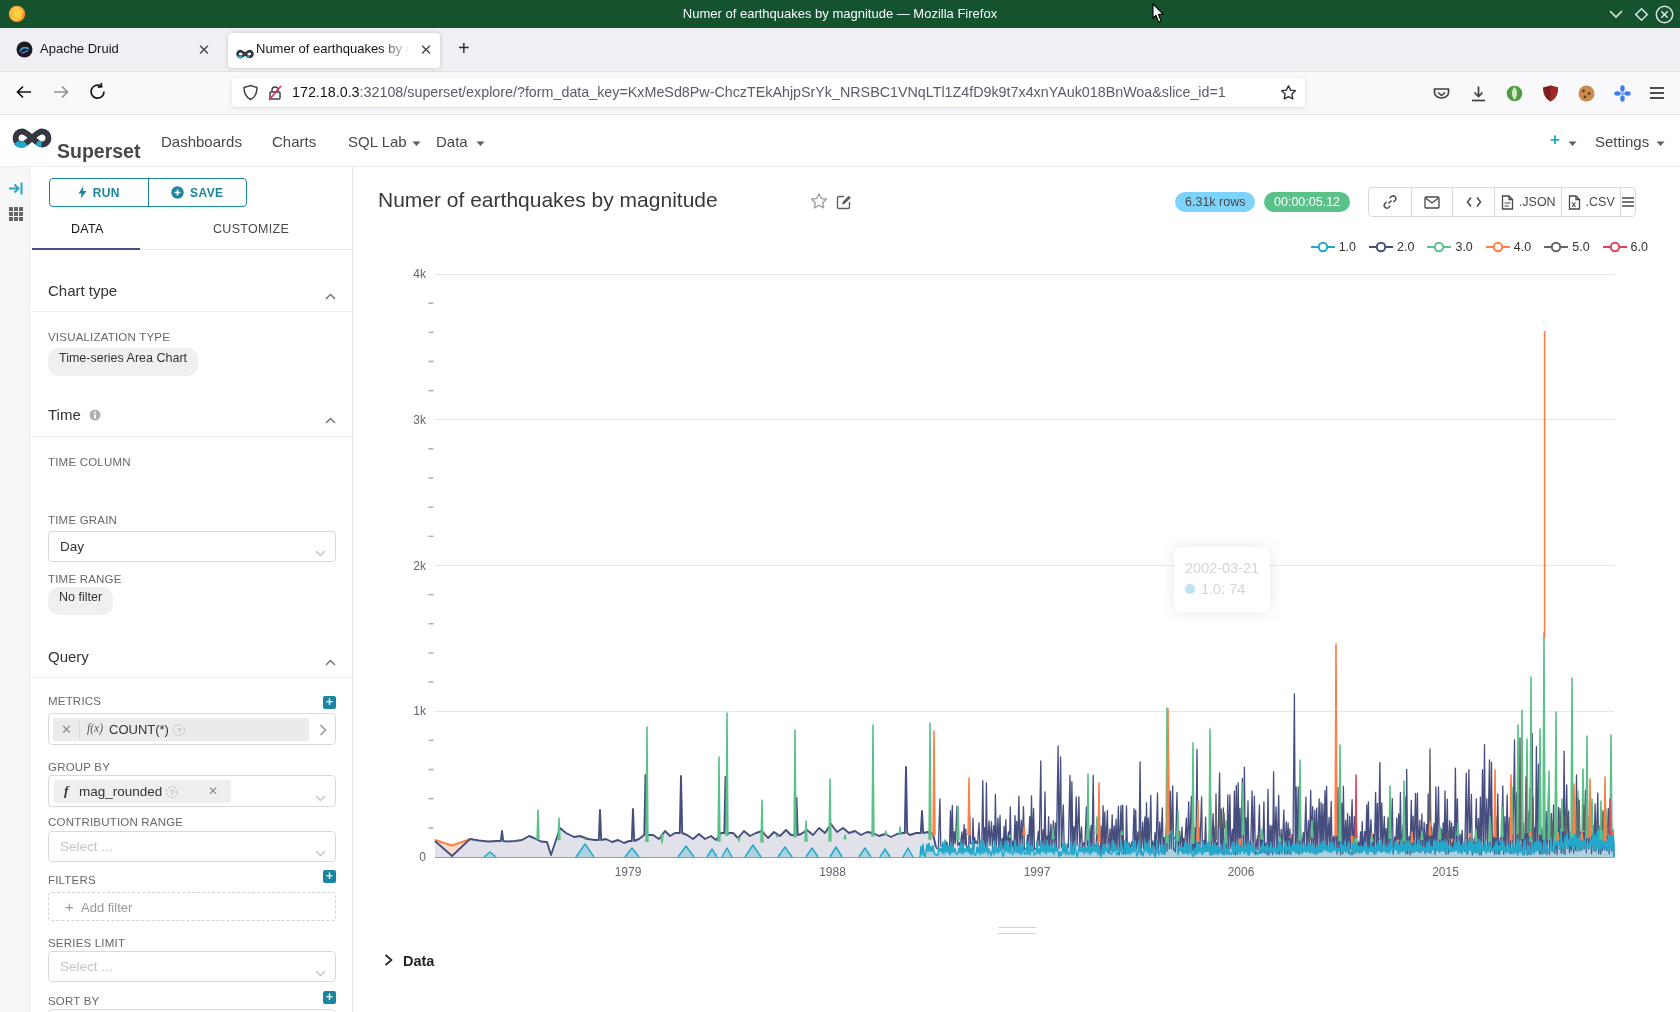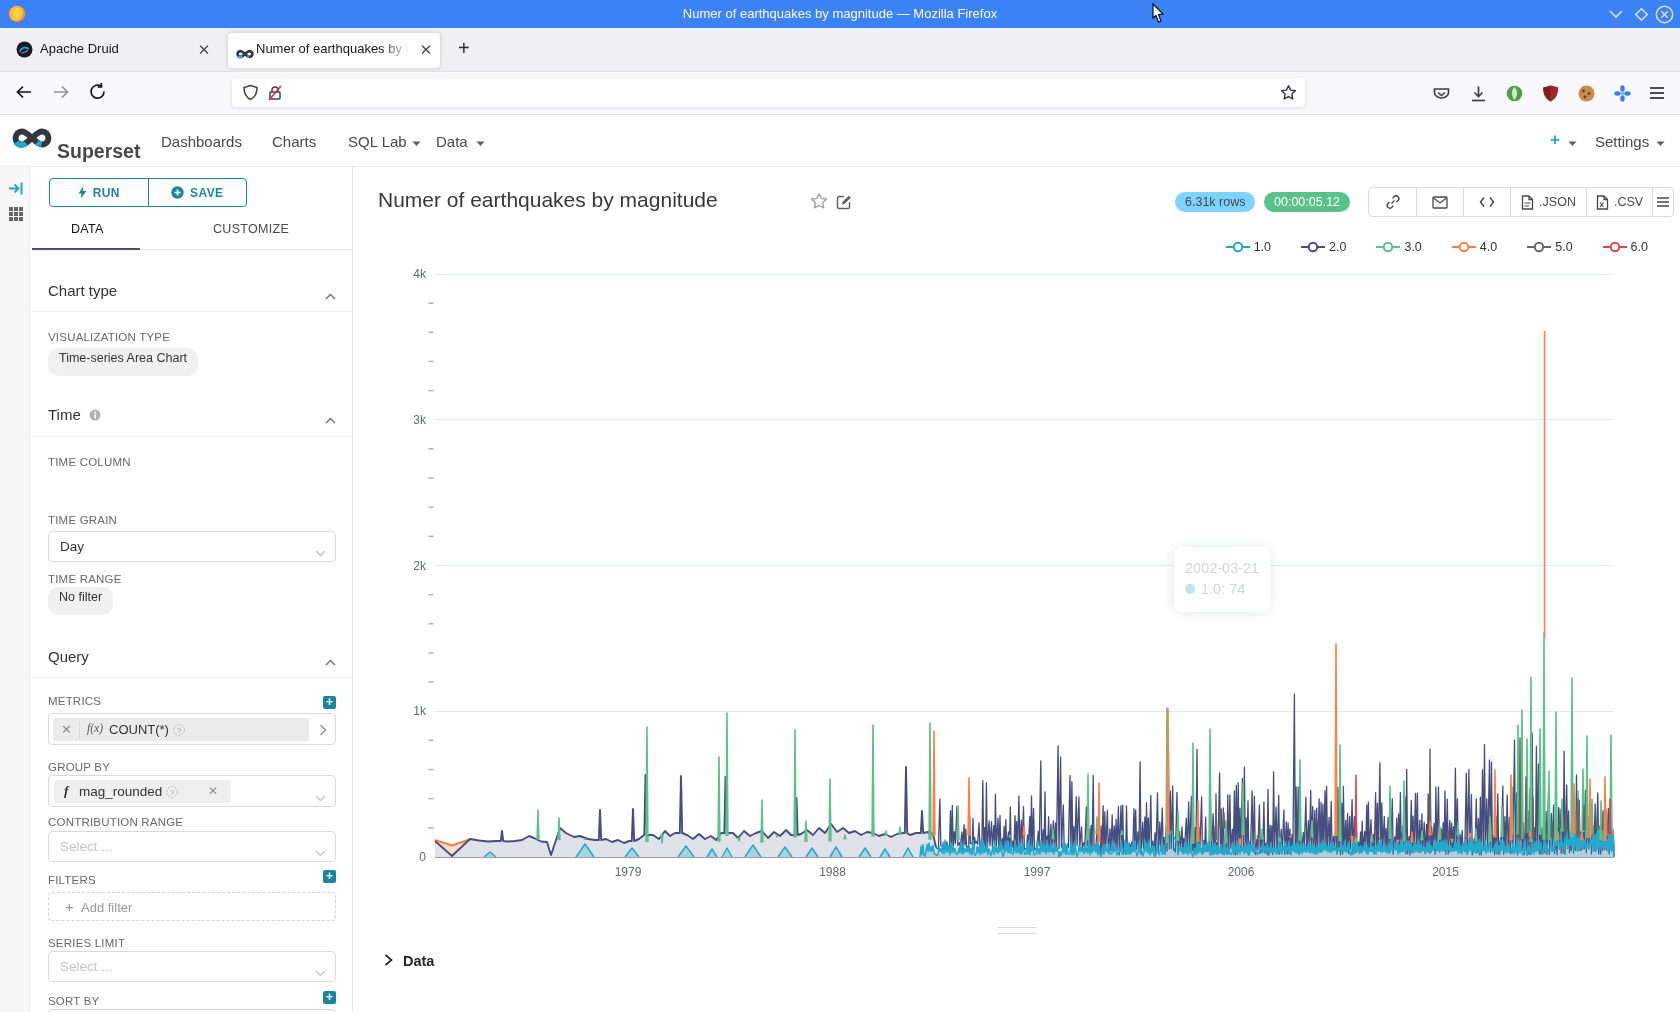--- a/index.html
+++ b/index.html
@@ -1,16 +1,16 @@
 <!DOCTYPE html>
 <html><head><meta charset="utf-8"><style>
 *{margin:0;padding:0;box-sizing:border-box}
 html,body{width:1680px;height:1012px;overflow:hidden;font-family:"Liberation Sans",sans-serif;background:#fff}
 .abs{position:absolute}
-#titlebar{position:absolute;left:0;top:0;width:1680px;height:28px;background:#3b82f6}
+#titlebar{position:absolute;left:0;top:0;width:1680px;height:28px;background:#14532d}
 #titlebar .ttl{position:absolute;left:0;right:0;top:6px;text-align:center;font-size:13px;color:#fbfbfe}
 #tabbar{position:absolute;left:0;top:28px;width:1680px;height:44px;background:#f0f0f4;border-bottom:1px solid #e0e0e6}
 .tab1{position:absolute;left:10px;top:5px;width:210px;height:34px;border-radius:4px}
 .tab1 .txt{position:absolute;left:30px;top:8px;font-size:13px;color:#15141a}
 .tab2{position:absolute;left:228px;top:4.5px;width:212px;height:35px;background:#fff;border-radius:4px;box-shadow:0 0 4px rgba(0,0,0,.18)}
 .tab2 .txt{position:absolute;left:28px;top:8.5px;width:160px;font-size:13px;color:#15141a;white-space:nowrap;overflow:hidden}
 .tab2 .fade{position:absolute;right:24px;top:4px;width:34px;height:26px;background:linear-gradient(90deg,rgba(255,255,255,0),#fff 80%)}
 .tabx{position:absolute;top:9px;width:16px;height:16px;color:#4a4a52;font-size:15px;line-height:16px;text-align:center}
 #toolbar{position:absolute;left:0;top:72px;width:1680px;height:43px;background:#f9f9fb;border-bottom:1px solid #dfdfe4}
 #urlbox{position:absolute;left:232px;top:6px;width:1073px;height:29px;background:#fff;border-radius:4px;box-shadow:0 1px 4px rgba(0,0,0,.12)}
@@ -28,24 +28,24 @@
 .divider{position:absolute;left:0;width:322px;height:1px;background:#f0f0f0}
 .flab{position:absolute;left:17px;font-size:11.5px;color:#686868;letter-spacing:.2px}
 .pill{position:absolute;background:#f0f0f0;border-radius:11px;font-size:12.5px;color:#333;line-height:21px;padding:0 11px;height:28px}
 .selbox{position:absolute;left:17px;width:288px;height:31px;border:1px solid #d9d9d9;border-radius:4px;background:#fff}
 .selbox .ph{position:absolute;left:11px;top:7px;font-size:13.5px;color:#c5c5c5}
 .selbox .val{position:absolute;left:11px;top:7px;font-size:13.5px;color:#333}
 .sarrow{position:absolute;right:10px;top:11px;width:10px;height:7px}
 .plusbtn{position:absolute;width:13px;height:13px;background:#1a85a0;border-radius:2px;color:#fff;font-size:12px;line-height:12px;text-align:center;font-weight:bold}
 #charthdr .title{position:absolute;left:378px;top:188px;font-size:21px;color:#383838}
 .rpill{position:absolute;height:20px;border-radius:10px;font-size:12.5px;line-height:20px;padding:0 10px}
-.btngroup{position:absolute;left:1368px;top:187px;width:306px;height:30px;border:1px solid #d9d9d9;border-radius:4px;display:flex;align-items:flex-start}
+.btngroup{position:absolute;left:1368px;top:187px;width:268px;height:30px;border:1px solid #d9d9d9;border-radius:4px;display:flex;align-items:flex-start}
 .btngroup .cell{height:100%;display:flex;align-items:center;justify-content:center;border-right:1px solid #d9d9d9;color:#484848;font-size:12.5px;gap:5px}
 .btngroup .cell:last-child{border-right:none}
-#legend{position:absolute;left:354px;top:238px;width:1294px;height:18px;display:flex;justify-content:flex-end;gap:30px;align-items:center}
+#legend{position:absolute;left:354px;top:238px;width:1294px;height:18px;display:flex;justify-content:flex-end;gap:13px;align-items:center}
 .litem{display:flex;align-items:center;gap:4px;font-size:12.5px;color:#333}
 .axlab{font-size:12px;fill:#60666e;font-family:"Liberation Sans",sans-serif}
 #tooltip{position:absolute;left:1174px;top:547px;width:96px;height:65px;background:rgba(255,255,255,.86);border-radius:8px;box-shadow:0 0 14px rgba(150,158,168,.25);padding:13px 0 0 11px;box-sizing:border-box}
 #tooltip .l1{font-size:14.5px;color:#d2d6da}
 #tooltip .l2{font-size:14.5px;color:#d2d6da;margin-top:5px;display:flex;align-items:center;gap:6px}
 #tooltip .dot{width:10px;height:10px;border-radius:50%;background:#bde4f0}
 #draghandle{position:absolute;left:998px;top:927px;width:38px;height:7px;border-top:1.5px solid #d4d4d4;border-bottom:1.5px solid #d4d4d4}
 #datarow{position:absolute;left:383px;top:953px;font-size:14.5px;color:#262626;font-weight:bold}
 </style></head><body>
 <div id="titlebar">
@@ -111,20 +111,21 @@
     </svg>
 <div id="urlbox">
 <svg class="abs" style="left:10px;top:6px" width="17" height="17" viewBox="0 0 17 17">
         <path d="M8.5 1.5 L15 3.5 C15 9 13.5 13 8.5 15.5 C3.5 13 2 9 2 3.5 Z" fill="none" stroke="#43434d" stroke-width="1.5"></path>
       </svg>
 <svg class="abs" style="left:34px;top:5.5px" width="18" height="18" viewBox="0 0 18 18">
         <rect x="4" y="8" width="10" height="7" rx="1" fill="none" stroke="#43434d" stroke-width="1.5"></rect>
         <path d="M6 8 V6 a3 3 0 0 1 6 0 V8" fill="none" stroke="#43434d" stroke-width="1.5"></path>
         <line x1="3" y1="16" x2="15" y2="2" stroke="#e22850" stroke-width="1.6"></line>
       </svg>
+<span id="urltext"><span style="color:#15141a">172.18.0.3</span>:32108/superset/explore/?form_data_key=KxMeSd8Pw-ChczTEkAhjpSrYk_NRSBC1VNqLTl1Z4fD9k9t7x4xnYAuk018BnWoa&amp;slice_id=1</span>
 <svg class="abs" style="left:1048px;top:6px" width="17" height="17" viewBox="0 0 17 17">
         <path d="M8.5 1.8 L10.6 6.1 L15.4 6.8 L11.9 10.1 L12.8 14.9 L8.5 12.6 L4.2 14.9 L5.1 10.1 L1.6 6.8 L6.4 6.1 Z" fill="none" stroke="#33333c" stroke-width="1.4" stroke-linejoin="round"></path>
       </svg>
 </div>
 <svg class="abs" style="left:1432px;top:12px" width="19" height="19" viewBox="0 0 19 19">
       <path d="M2.5 5 h14 v3.5 a7 5.5 0 0 1 -14 0 Z" fill="none" stroke="#3e3e46" stroke-width="1.6"></path>
       <path d="M6 8.5 l3.5 3 l3.5 -3" fill="none" stroke="#3e3e46" stroke-width="1.6"></path>
     </svg>
 <svg class="abs" style="left:1469px;top:12px" width="19" height="19" viewBox="0 0 19 19">
       <path d="M9.5 2.5 V12 M5.5 8.5 L9.5 12.5 L13.5 8.5" fill="none" stroke="#3e3e46" stroke-width="1.7"></path>

